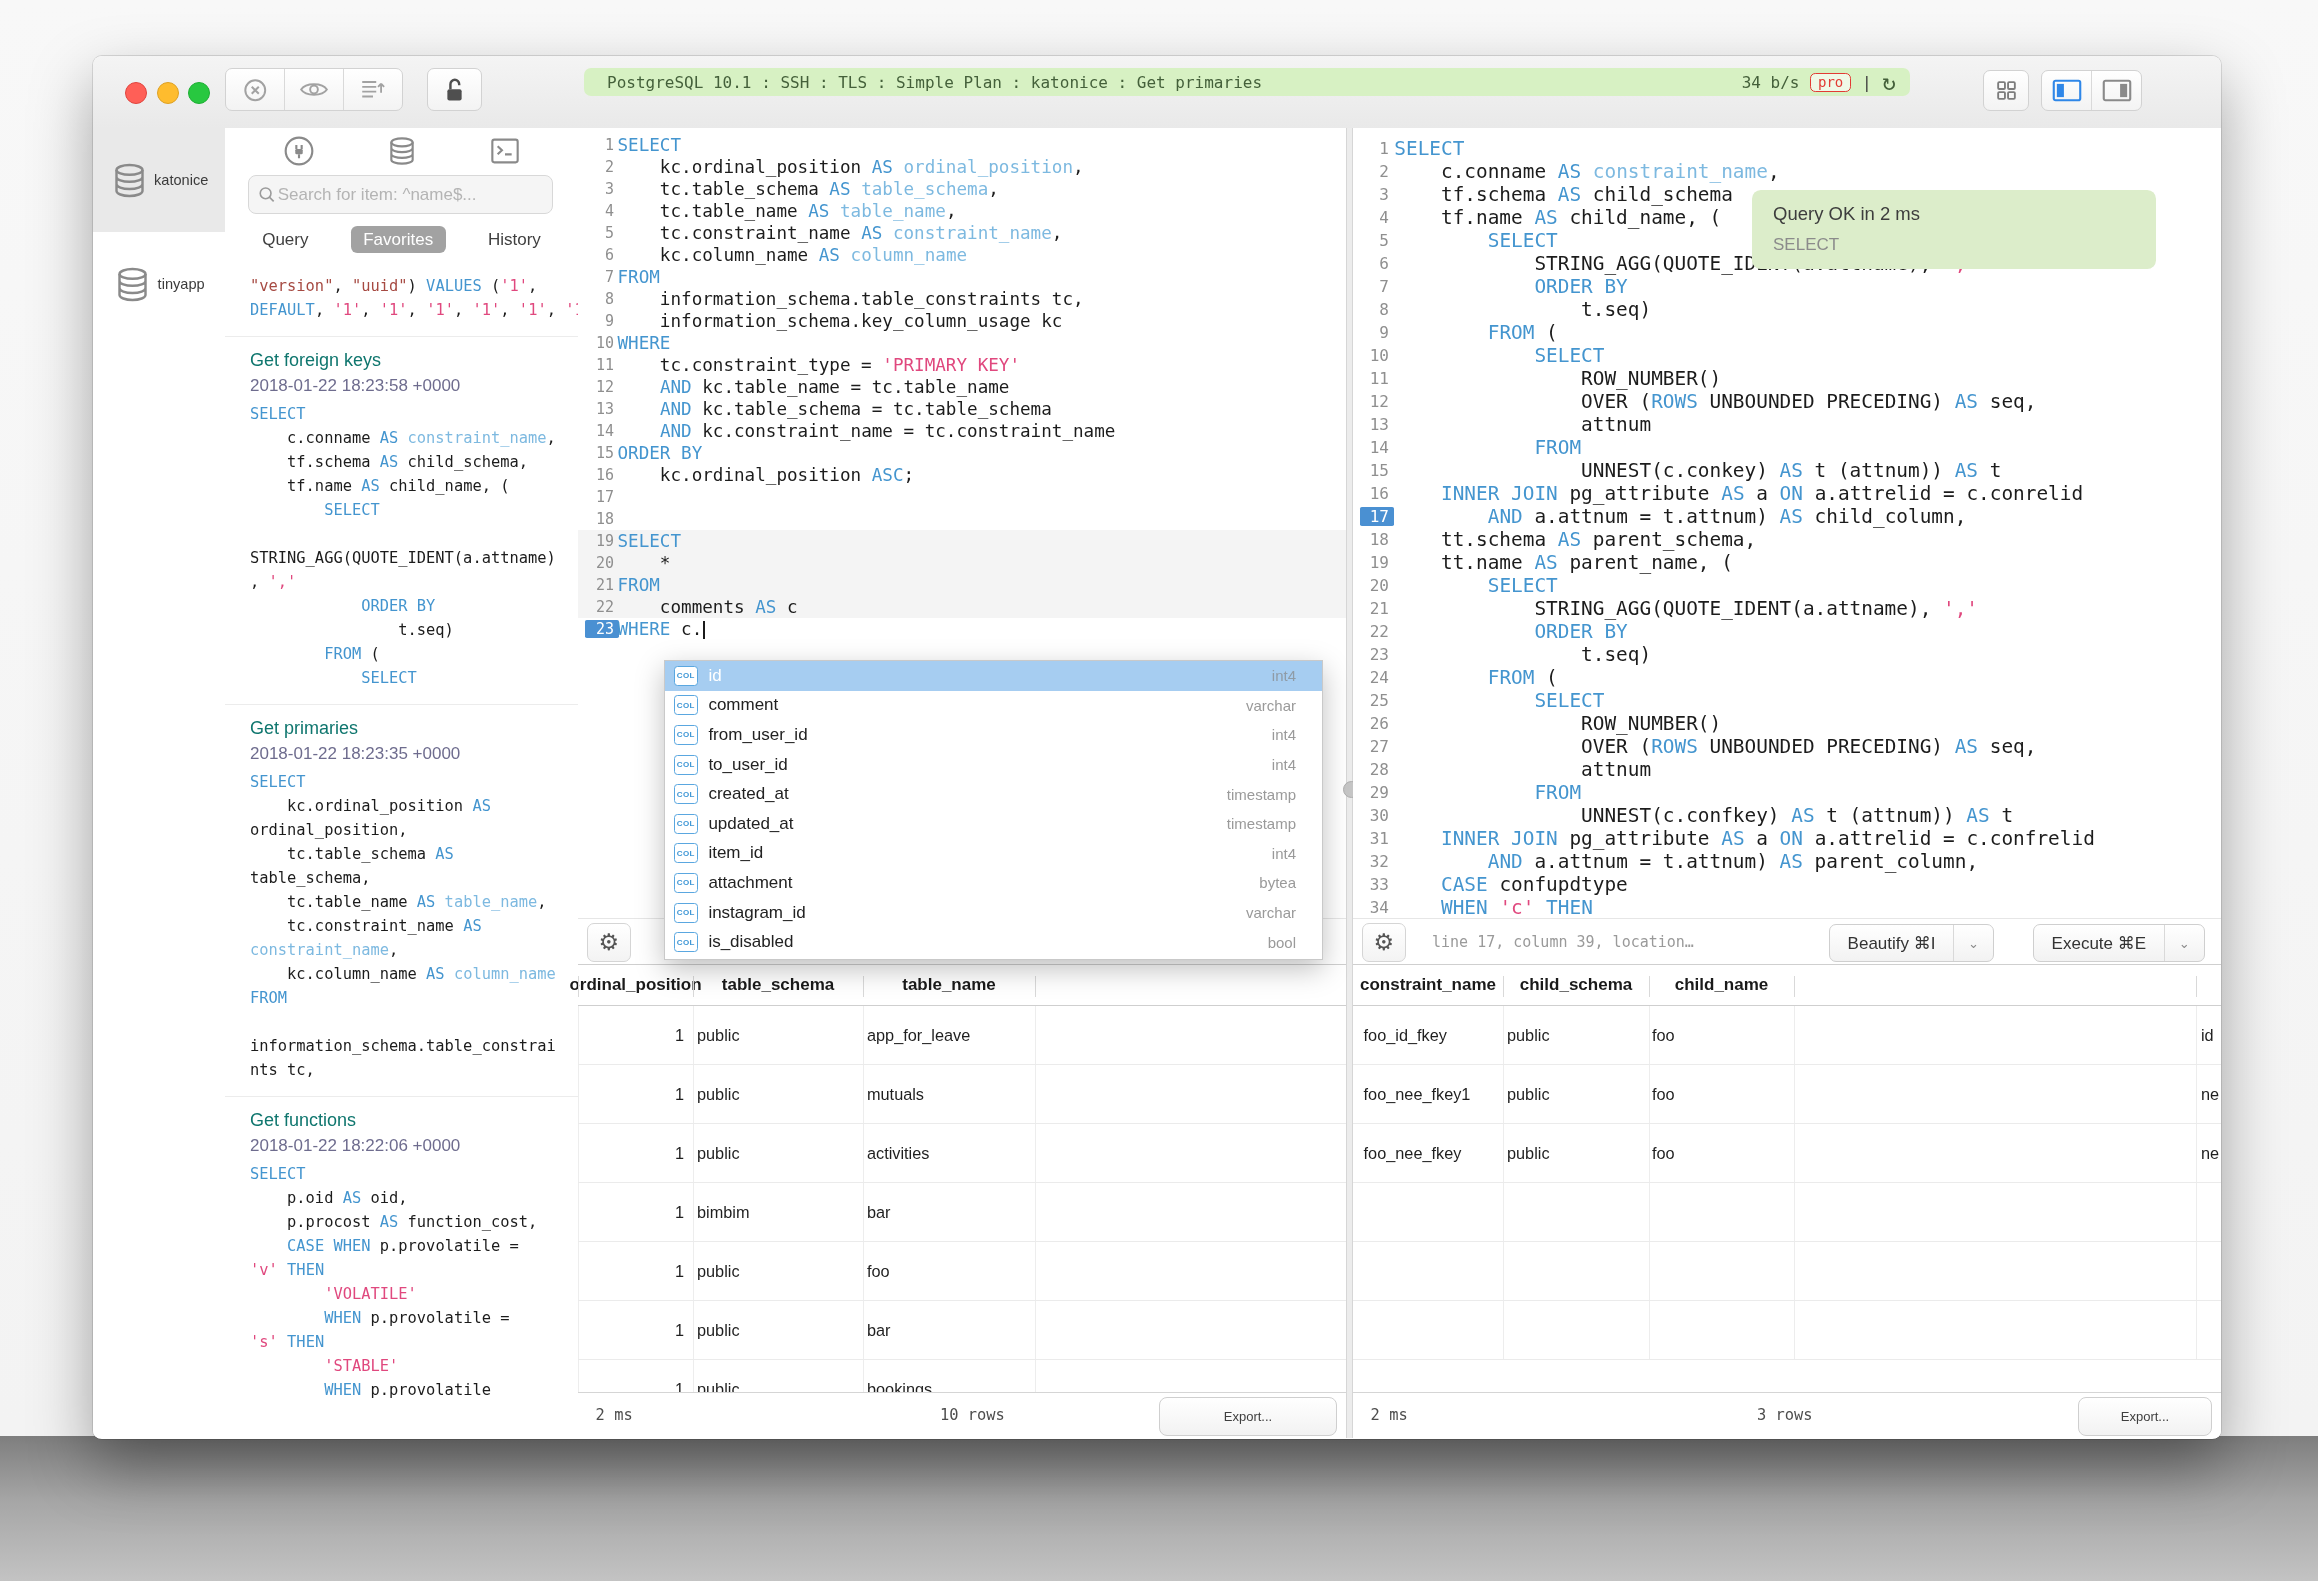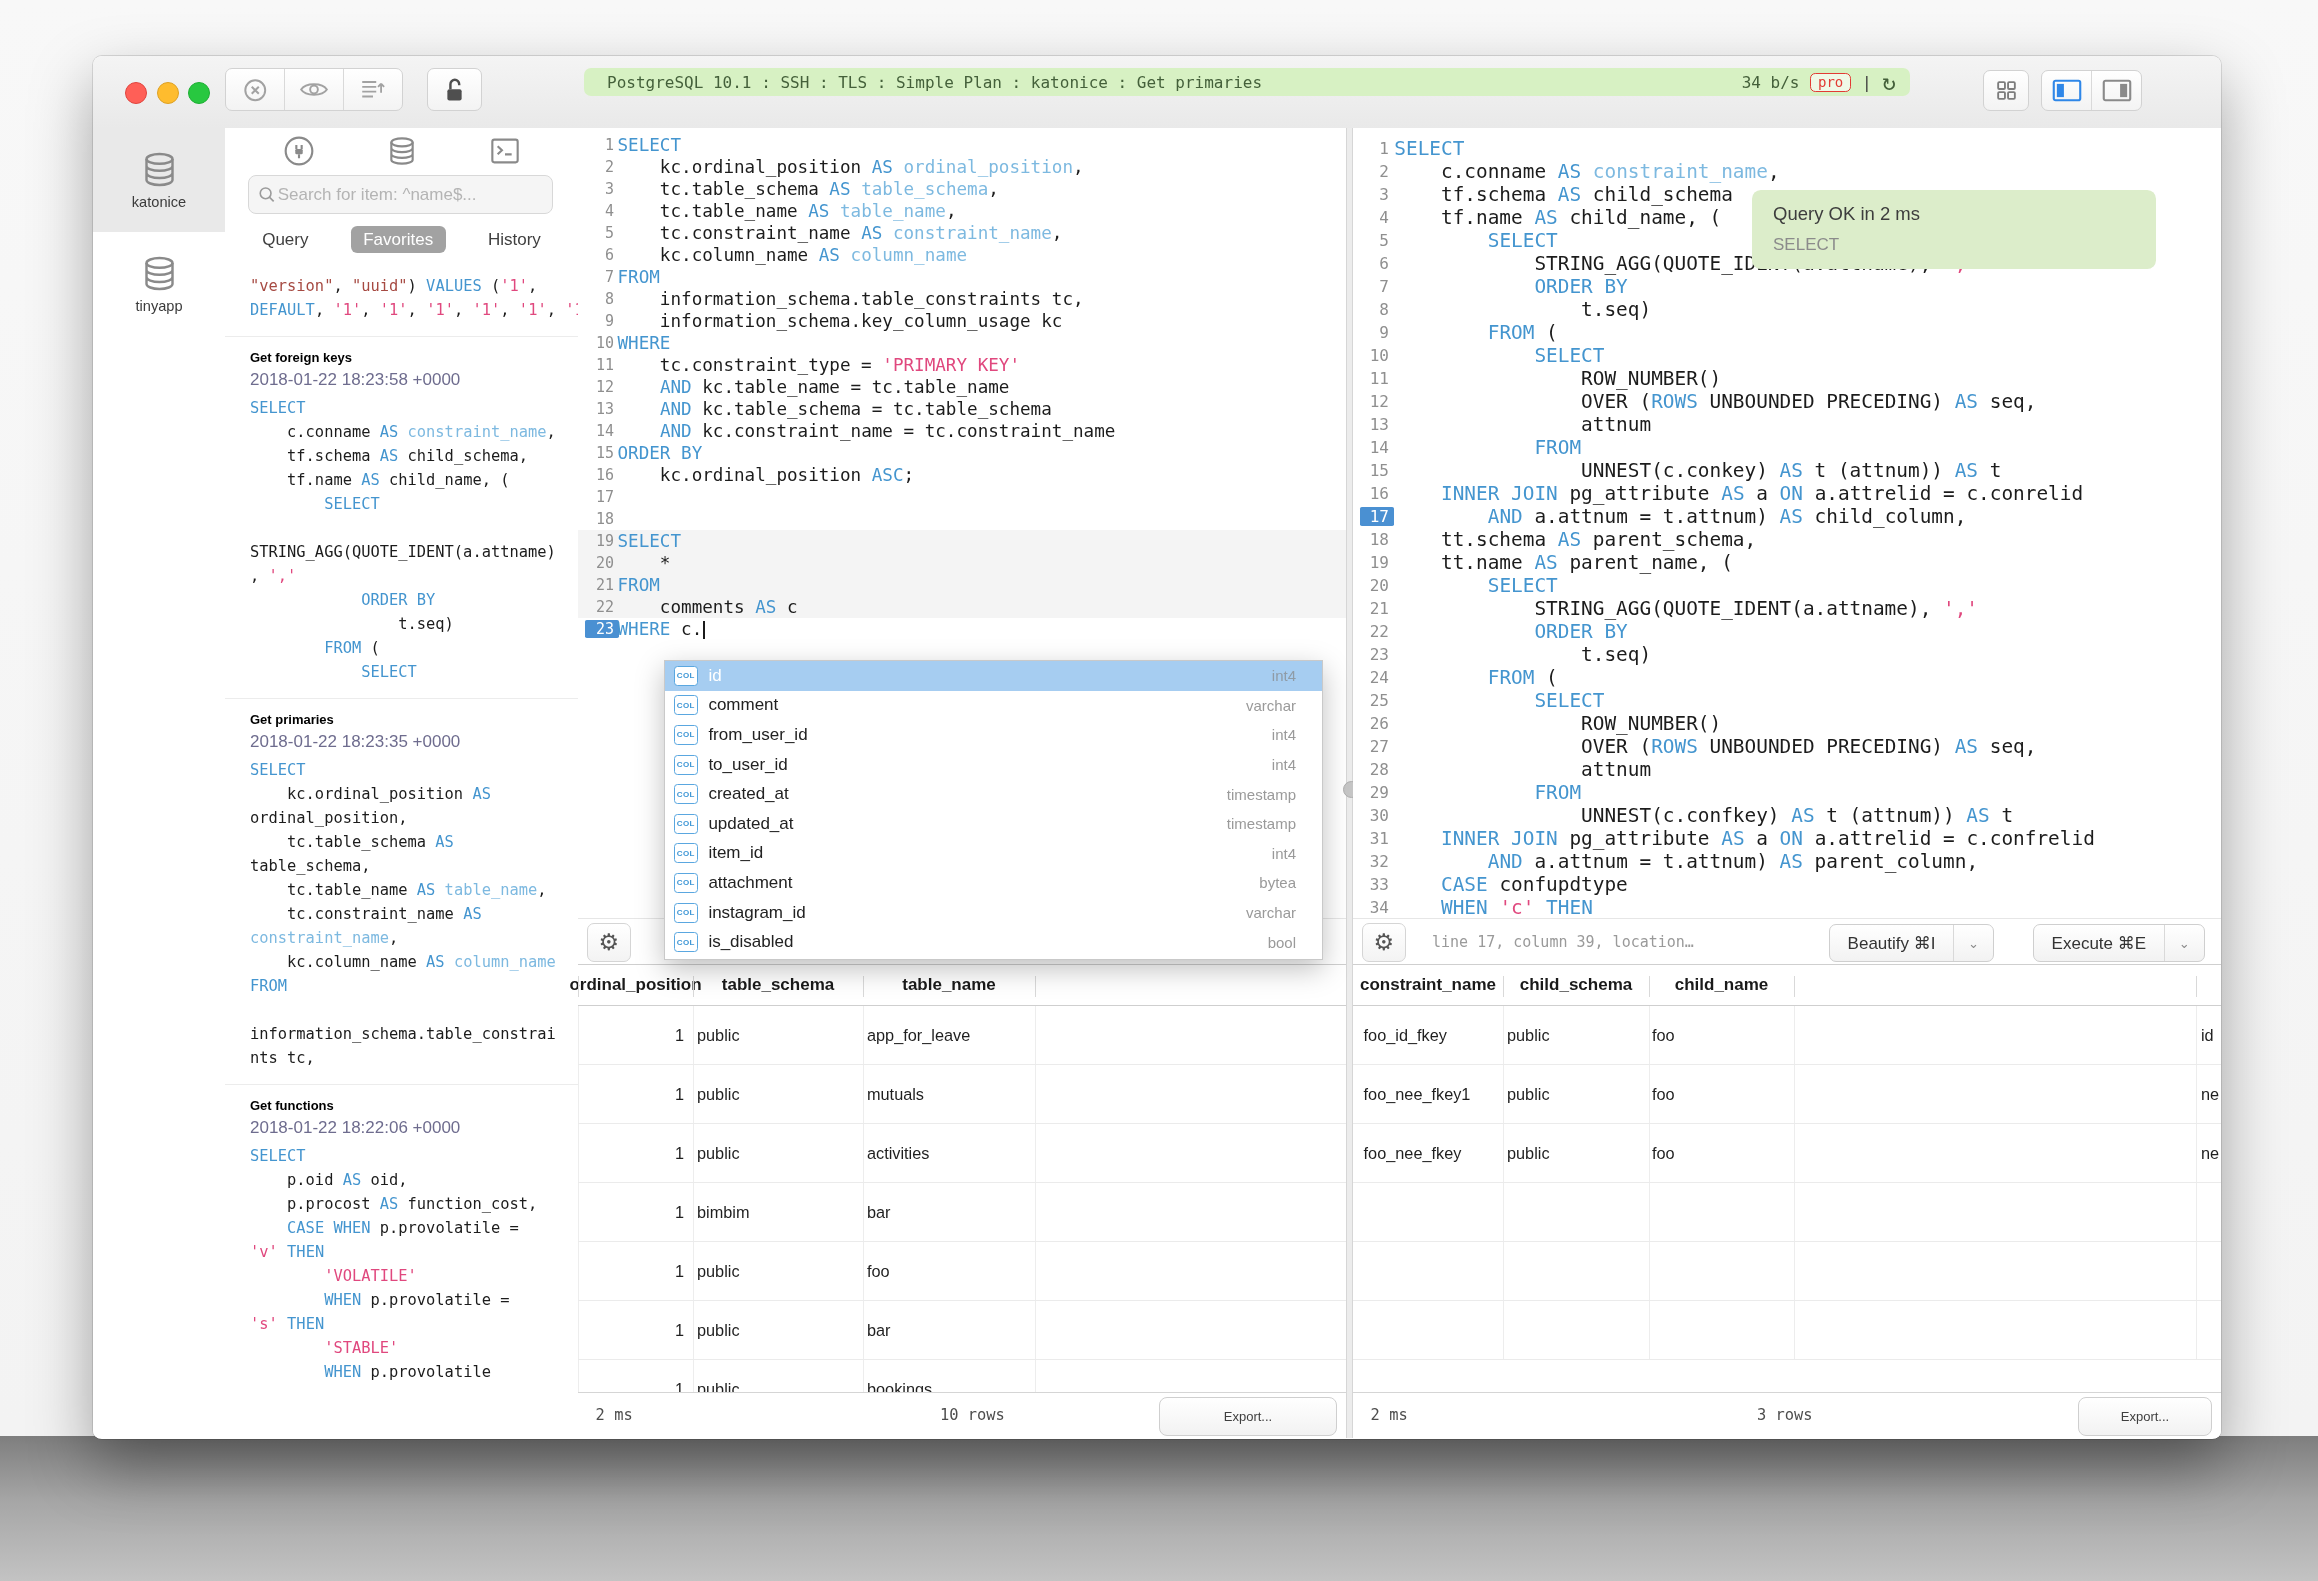--- a/index.html
+++ b/index.html
@@ -37,39 +37,39 @@
   .connbar{position:absolute;left:491px;top:12.4px;width:1326px;height:28px;background:#d7f1c3;border-radius:7px;
     display:flex;align-items:center;color:#44603a;font-family:"DejaVu Sans Mono", monospace;font-size:16px;}
   .connbar .label{margin-left:23px;white-space:nowrap;}
   .connbar .right{margin-left:auto;display:flex;align-items:center;margin-right:14px;gap:10.6px;}
   .probadge{border:1.8px solid #e23b34;color:#e23b34;border-radius:5.3px;font-size:14px;padding:0.9px 7px;background:rgba(255,255,255,.6);}
   .connbar .sep{color:#3c3c3c;}
   .refresh{font-size:23px;color:#44603a;line-height:1;}
 
   
   .strip{position:absolute;left:0;top:72px;width:132px;height:1310px;background:#fff;border-right:0.9px solid #dcdcdc;}
-  .conn-item{position:relative;width:100%;height:104px;display:flex;flex-direction:column;align-items:center;justify-content:center;gap:5.3px;}
+  .conn-item{position:relative;width:100%;height:104px;display:flex;flex-direction:row;align-items:center;justify-content:center;gap:5.3px;}
   .conn-item.active{background:#e9e9e9;}
   .conn-item .nm{font-size:14.6px;color:#3b3b3b;}
   .conn-item svg{display:block;}
 
   
   .sidebar{position:absolute;left:132px;top:72px;width:353px;height:1310px;background:#fff;border-right:0.9px solid #dcdcdc;overflow:hidden;}
   .sb-icons{position:absolute;left:0;top:4.4px;width:100%;height:37px;display:flex;justify-content:space-around;align-items:center;padding:0 22px;box-sizing:border-box;}
   .sb-search{position:absolute;left:23px;top:47px;width:305px;height:39px;background:#f5f5f5;border:0.9px solid #d8d8d8;border-radius:8px;
     display:flex;align-items:center;box-sizing:border-box;padding:0 8.8px;}
   .sb-search input{border:none;background:transparent;outline:none;font-size:17px;color:#333;width:100%;font-family:"Liberation Sans",sans-serif;}
   .sb-search input::placeholder{color:#b4b4b4;}
   .sb-tabs{position:absolute;left:0;top:94px;width:100%;height:35px;display:flex;justify-content:center;gap:30px;align-items:center;}
   .sb-tab{font-size:17px;color:#3f3f3f;padding:3.5px 12.4px;border-radius:6.2px;}
   .sb-tab.active{background:#a2a2a2;color:#fff;}
   .sb-entries{position:absolute;left:0;top:134px;width:100%;bottom:0;}
   .sb-entry{position:relative;padding:12.4px 0 14px 25px;border-bottom:0.9px solid #ececec;}
   .sb-entry:last-child{border-bottom:none;}
-  .sb-title{font-size:13px;font-weight:bold;color:#000000;margin-bottom:5.3px;}
+  .sb-title{font-size:18px;font-weight:normal;color:#0f766e;margin-bottom:5.3px;}
   .sb-ts{font-size:17px;color:#6e6c8e;margin-bottom:6.2px;}
   .sb-sql{font-family:"DejaVu Sans Mono", monospace;font-size:15.4px;line-height:24px;white-space:pre;color:#1c1c1c;}
   .sb-sql .row{height:24px;}
 
   
   .tk-k{color:#4495cf;} .tk-a{color:#7db9e0;} .tk-s{color:#e0487e;} .tk-q{color:#a64a42;} .tk-t{color:#1c1c1c;}
 
   
   .pane{position:absolute;top:72px;height:1310px;background:#fff;}
   .pane-mid{left:485px;width:768px;}

